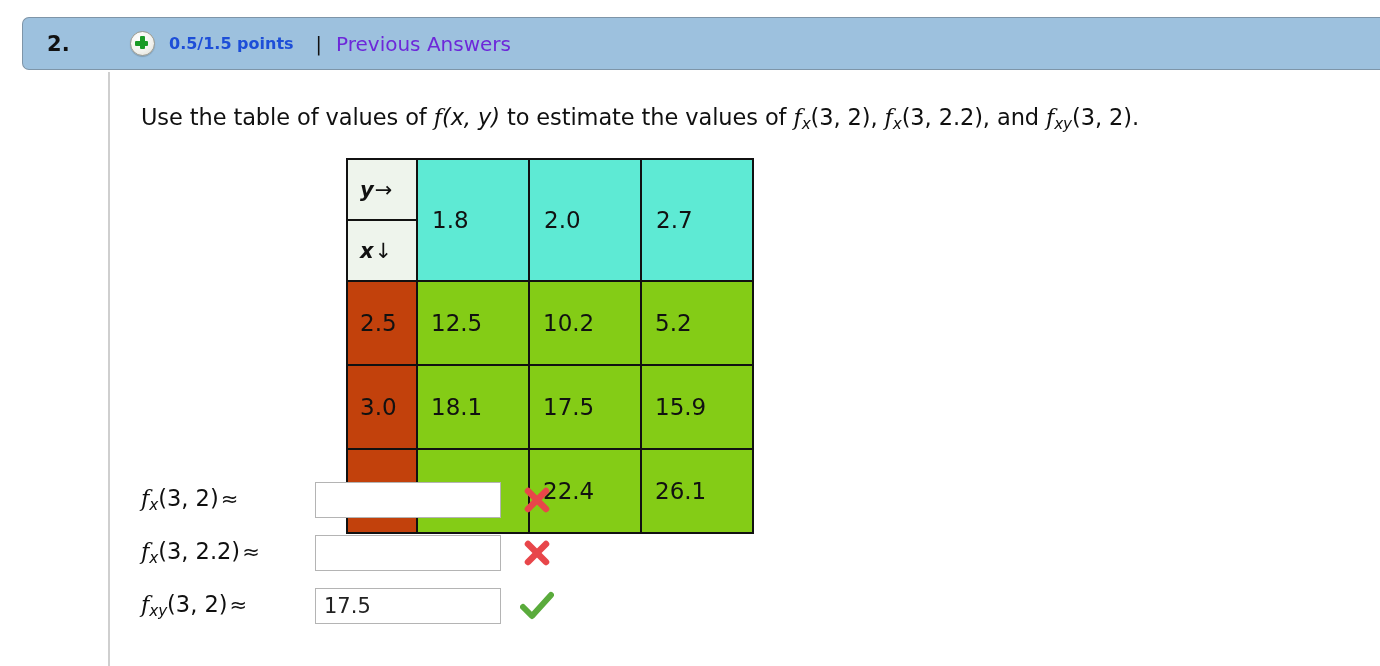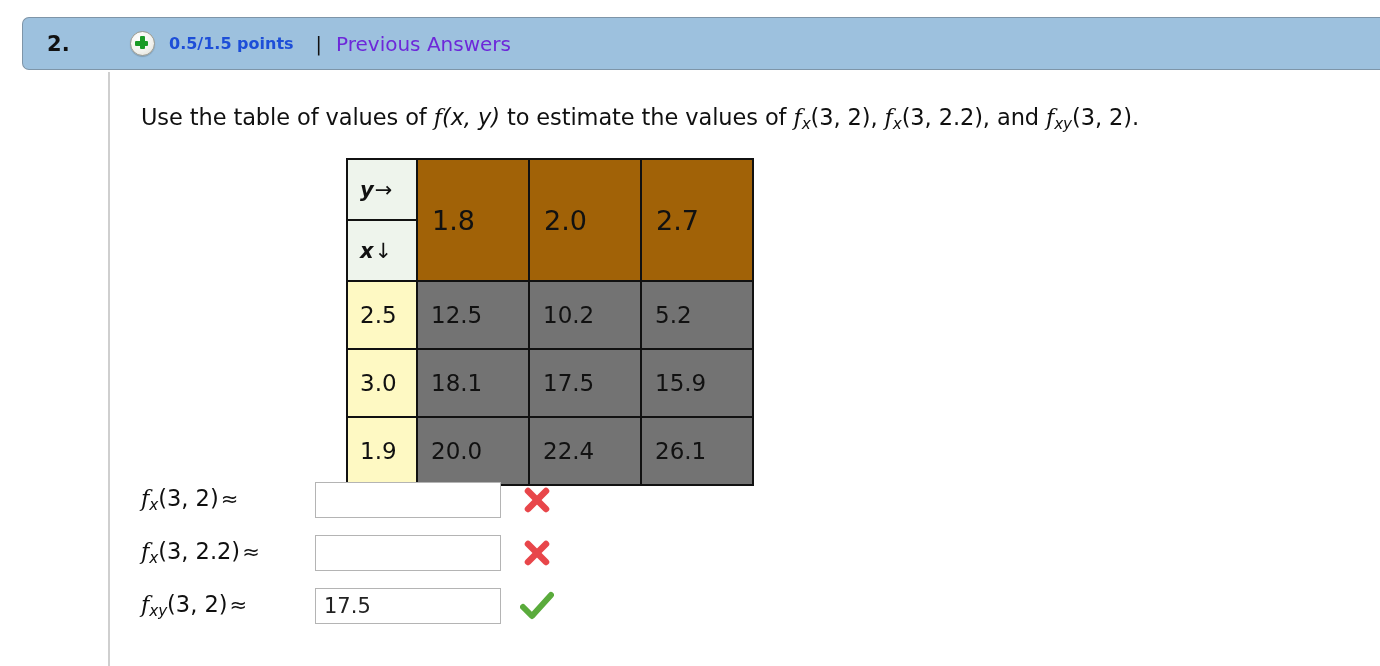--- a/index.html
+++ b/index.html
@@ -175,38 +175,38 @@
     font-style: italic;
     font-size: 21px;
   }
   .arrow {
     font-style: normal;
     font-weight: normal;
     margin-left: 1px;
     font-size: 21px;
   }
   .col-head {
-    background: #a16207;
+    background: #5eead4;
     width: 82px;
     height: 120px;
     padding: 0 14px !important;
     vertical-align: middle;
-    font-size: 27px;
+    font-size: 23px;
     margin-left: 32px;
   }
   .row-head {
-    background: #fef9c3;
+    background: #c2410c;
     height: 50px;
     padding: 0 0 0 12px !important;
     font-size: 23px;
   }
   .data-cell {
-    background: #737373;
+    background: #84cc16;
     height: 50px;
-    padding: 8px 13px !important;
+    padding: 16px 13px !important;
     font-size: 23px;
     white-space: nowrap;
   }
 
   
   #answers {
     position: absolute;
     left: 141px;
     top: 473px;
   }

